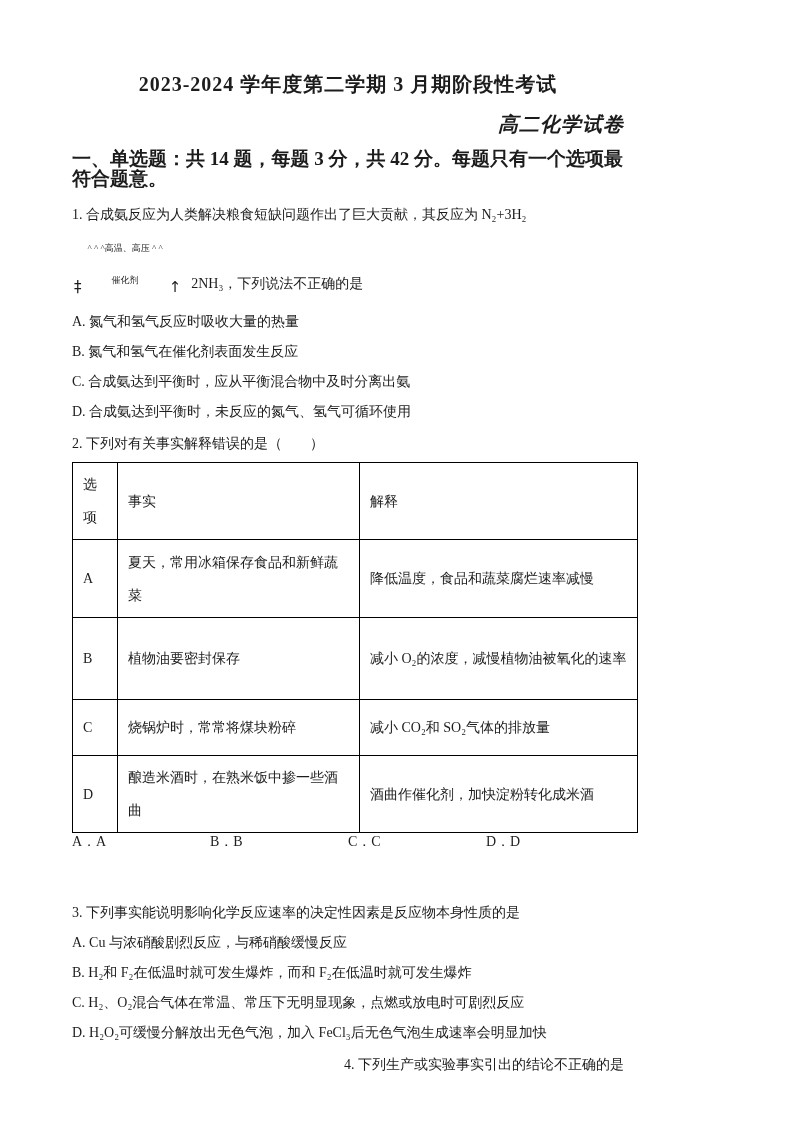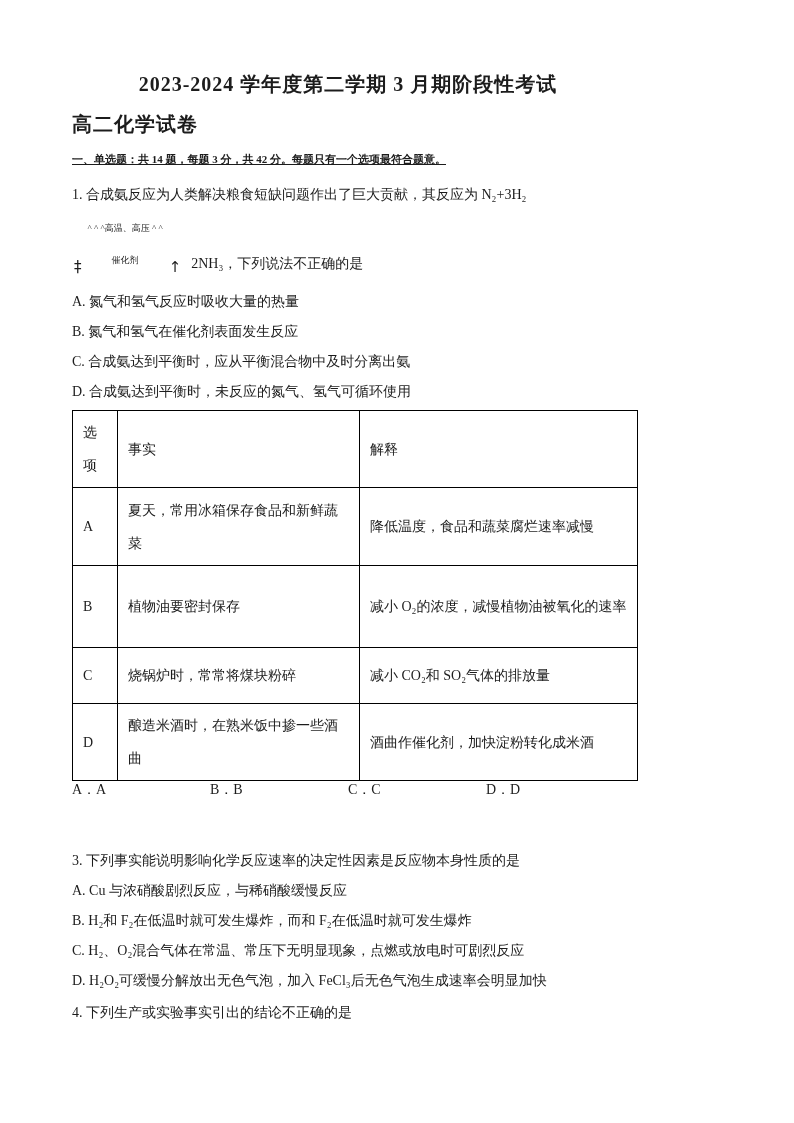--- a/index.html
+++ b/index.html
@@ -21,33 +21,33 @@
   }
   .exam-title {
     text-align: center;
     font-weight: bold;
     font-size: 20px;
     line-height: 24px;
     letter-spacing: 1px;
     margin: 0 0 16px 0;
   }
   .exam-subtitle {
-    text-align: left;
+    text-align: right;
     font-weight: bold;
     font-size: 20px;
     line-height: 24px;
     letter-spacing: 1px;
     margin: 0 0 13px 0;
+    font-style: italic;
   }
   .section-heading {
     font-weight: bold;
-    font-size: 11px;
+    font-size: 19px;
     line-height: 20px;
     margin: 0;
-    text-decoration: underline;
   }
   .q1-stem {
     margin: 10px 0 0 0;
     line-height: 32px;
   }
   .eq {
     display: inline-flex;
     align-items: flex-end;
     vertical-align: -4px;
     margin: 0 10px 0 2px;
@@ -98,21 +98,21 @@
   tr.row-a    { height: 78px; }
   tr.row-b    { height: 82px; }
   tr.row-c    { height: 56px; }
   tr.row-d    { height: 70px; }
   .answer-row {
     display: flex;
     line-height: 17px;
   }
   .answer-row .ans { width: 165px; }
   .q3-stem { margin-top: 54px; }
-  .q4-stem { margin-top: 15px; }
+  .q4-stem { margin-top: 15px; text-align: right; }
 </style>
 </head>
 <body>
 
 <div class="page">
 
   <div class="exam-title">2023-2024 学年度第二学期 3 月期阶段性考试</div>
 
   <div class="exam-subtitle">高二化学试卷</div>
 
@@ -122,20 +122,21 @@
         <span class="eq-mark">‡</span>
         <span class="eq-stack"><span class="eq-top">^ ^ ^高温、高压 ^ ^</span><br><span class="eq-bottom">催化剂</span></span>
         <span class="eq-mark">↑</span>
       </span><span>2NH₃，下列说法不正确的是</span></p>
 
   <div class="line">A. 氮气和氢气反应时吸收大量的热量</div>
   <div class="line">B. 氮气和氢气在催化剂表面发生反应</div>
   <div class="line">C. 合成氨达到平衡时，应从平衡混合物中及时分离出氨</div>
   <div class="line">D. 合成氨达到平衡时，未反应的氮气、氢气可循环使用</div>
 
+  <div class="line q2-stem">2. 下列对有关事实解释错误的是（　　）</div>
 
   <table class="fact-table">
     <colgroup>
       <col style="width:45px">
       <col style="width:242px">
       <col style="width:278px">
     </colgroup>
     <tbody>
         <tr class="row-hdr">
       <td class="col-opt">选项</td>

